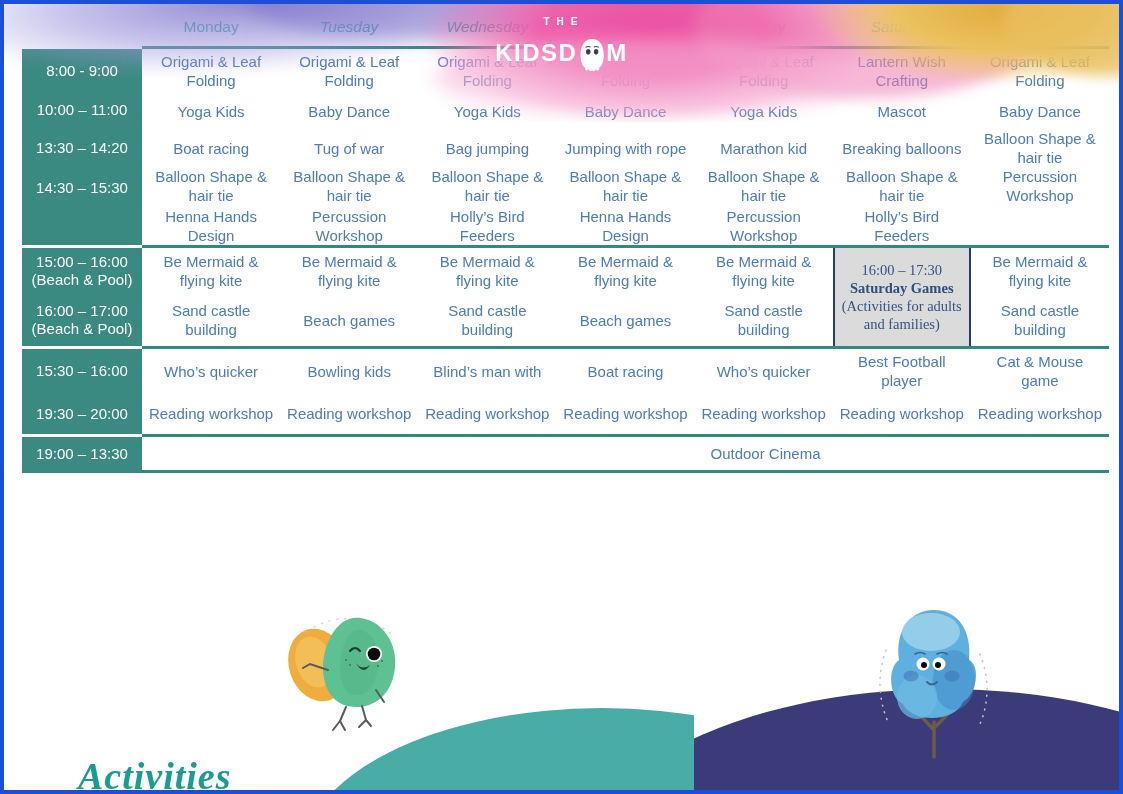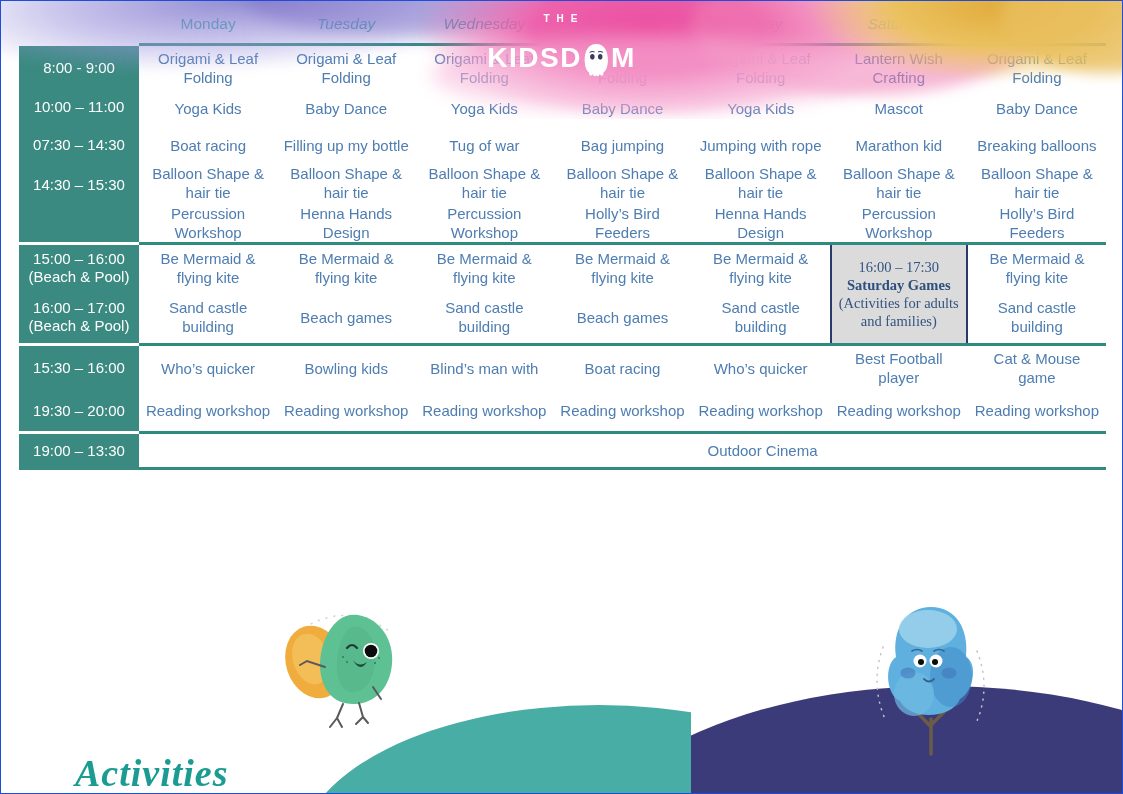--- a/index.html
+++ b/index.html
@@ -1,38 +1,38 @@
 <!DOCTYPE html>
 <html><head>
 <meta charset="utf-8">
 <style>
   html,body{margin:0;padding:0;background:#fff;}
   .slide{position:relative;width:1123px;height:794px;background:#fff;overflow:hidden;
-         border:1px solid #1d4ed8;box-sizing:border-box;
+         border:4px solid #1d4ed8;box-sizing:border-box;
          font-family:"Liberation Sans", sans-serif;}
 
   
   .header{position:absolute;left:0;top:0;width:100%;height:118px;overflow:hidden;}
   .blob{position:absolute;border-radius:50%;}
   .b-purple1{left:-90px;top:-78px;width:640px;height:152px;filter:blur(5px);
     background:radial-gradient(closest-side,rgba(128,120,204,.85),rgba(160,152,222,.55) 55%,rgba(200,196,235,0) 96%);transform:rotate(-3deg);}
   .b-purple2{left:240px;top:-48px;width:330px;height:84px;filter:blur(9px);background:rgba(112,102,196,.45);}
   .b-purple3{left:548px;top:-22px;width:96px;height:44px;filter:blur(6px);background:rgba(72,56,176,.8);}
   .b-pink1{left:408px;top:-66px;width:480px;height:186px;filter:blur(3px);
     background:radial-gradient(closest-side,#EC4FA0 0%,#ED62AC 48%,rgba(246,168,206,0) 97%);}
   .b-pink2{left:690px;top:-46px;width:350px;height:140px;filter:blur(7px);background:rgba(240,126,180,.55);}
   .b-pink3{left:430px;top:34px;width:430px;height:78px;filter:blur(9px);background:rgba(247,183,216,.55);}
   .b-yellow1{left:798px;top:-74px;width:390px;height:158px;filter:blur(3px);
     background:radial-gradient(closest-side,#E2AD3E 0%,#EBC260 52%,rgba(242,219,165,0) 96%);}
   .b-yellow2{left:1000px;top:-40px;width:210px;height:112px;filter:blur(7px);background:rgba(233,190,92,.8);}
 
   .logo{position:absolute;left:50%;top:12px;transform:translateX(-50%);text-align:center;color:#fff;}
   .logo-the{font-size:10px;font-weight:bold;letter-spacing:7px;margin-left:5px;}
   .logo-name{display:flex;align-items:center;justify-content:space-between;
-    font-size:28px;font-weight:800;letter-spacing:1.5px;line-height:1;margin-top:17px;}
+    font-size:24px;font-weight:800;letter-spacing:1.5px;line-height:1;margin-top:9px;}
   .ghost{display:inline-block;width:27px;height:34px;margin:0 1px;transform:translateY(2px);}
 
   
   .dayrow{margin:8px 0 4px 18px;width:1087px;height:30px;display:flex;align-items:center;}
   .time-spacer{width:120px;flex:none;}
   .day{flex:1;text-align:center;color:#2DB09C;font-size:15.5px;font-style:italic;}
   .day.first{font-style:normal;}
 
   .table{margin-left:18px;width:1087px;}
   .section{display:flex;}
@@ -117,21 +117,21 @@
 
     <div class="section">
       <div class="timecol">
         <div class="tcell h43">
             <span>8:00 - 9:00</span>
           </div>
         <div class="tcell h36">
             <span>10:00 – 11:00</span>
           </div>
         <div class="tcell h40">
-            <span>07:30 – 14:30</span>
+            <span>13:30 – 14:20</span>
           </div>
         <div class="tcell h39">
             <span>14:30 – 15:30</span>
           </div>
       </div>
       <div class="content grid-a">
         <div class="cell">Origami &amp; Leaf Folding</div>
         <div class="cell">Origami &amp; Leaf Folding</div>
         <div class="cell">Origami &amp; Leaf Folding</div>
         <div class="cell">Origami &amp; Leaf Folding</div>
@@ -139,21 +139,20 @@
         <div class="cell">Lantern Wish Crafting</div>
         <div class="cell">Origami &amp; Leaf Folding</div>
         <div class="cell">Yoga Kids</div>
         <div class="cell">Baby Dance</div>
         <div class="cell">Yoga Kids</div>
         <div class="cell">Baby Dance</div>
         <div class="cell">Yoga Kids</div>
         <div class="cell">Mascot</div>
         <div class="cell">Baby Dance</div>
         <div class="cell">Boat racing</div>
-        <div class="cell">Filling up my bottle</div>
         <div class="cell">Tug of war</div>
         <div class="cell">Bag jumping</div>
         <div class="cell">Jumping with rope</div>
         <div class="cell">Marathon kid</div>
         <div class="cell">Breaking balloons</div>
         <div class="cell">Balloon Shape &amp; hair tie</div>
         <div class="cell">Balloon Shape &amp; hair tie</div>
         <div class="cell">Balloon Shape &amp; hair tie</div>
         <div class="cell">Balloon Shape &amp; hair tie</div>
         <div class="cell">Balloon Shape &amp; hair tie</div>

